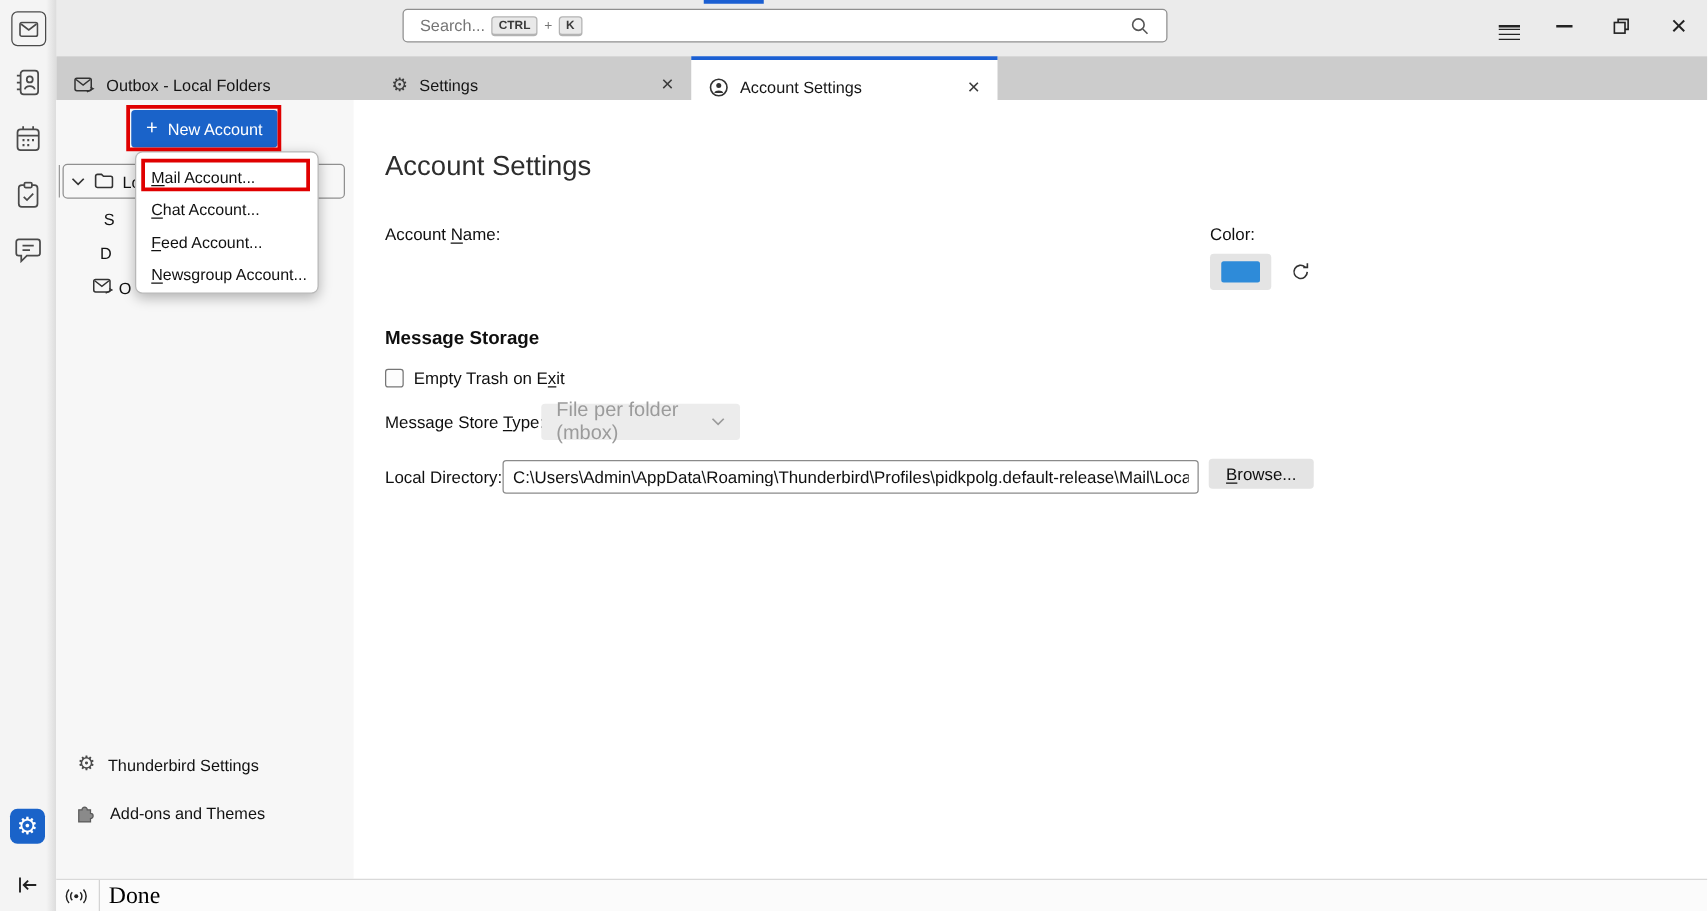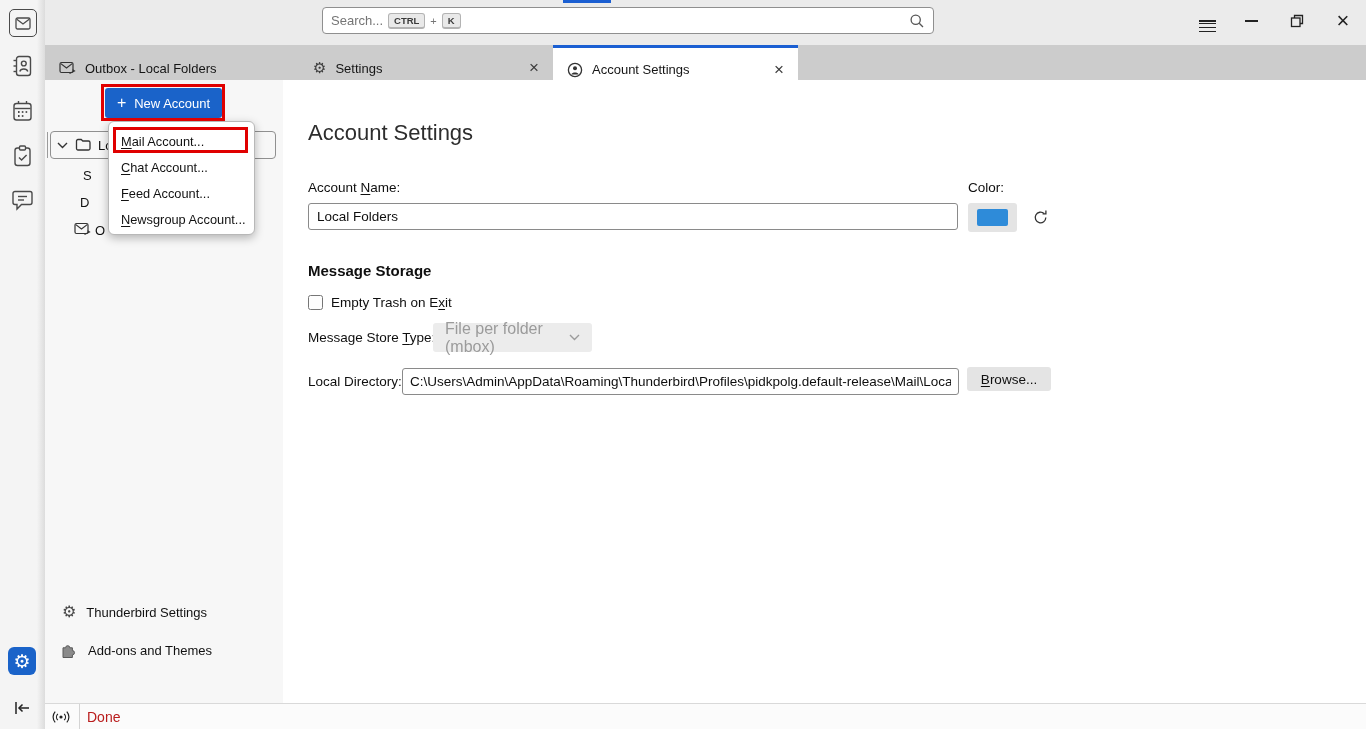--- a/index.html
+++ b/index.html
@@ -3,21 +3,21 @@
 <meta charset="utf-8">
 <style>
   html,body{margin:0;padding:0;}
   .app{position:relative;width:1366px;height:729px;overflow:hidden;background:#fff;
        font-family:"Liberation Sans","DejaVu Sans",sans-serif;color:#0f0f0f;}
   .abs{position:absolute;box-sizing:border-box;}
   
   .titlebar{left:0;top:0;width:1366px;height:45px;background:#ebebeb;}
   .accent-line{left:563px;top:0;width:48px;height:3px;background:#1b5fd2;}
   .searchbar{left:322px;top:7px;width:612px;height:27px;background:#fff;border:1px solid #8f8f8f;
-             border-radius:4px;display:flex;align-items:center;padding:0 8px;gap:5px;}
+             border-radius:4px;display:flex;align-items:center;padding:0 13px;gap:5px;}
   .search-ph{color:#757575;font-size:13px;}
   .keybadge{background:#e9e9e9;border:1px solid #b3b3b3;border-bottom-width:2px;border-radius:3px;
             font-size:9.5px;font-weight:bold;color:#3a3a3a;padding:1px 5px;line-height:11px;}
   .search-plus{color:#757575;font-size:11px;}
   .search-mag{margin-left:auto;display:flex;}
   .winbtn{width:32px;height:32px;display:flex;align-items:center;justify-content:center;}
   .hamburger div{width:17px;height:1.6px;background:#222;margin:2.4px 0;}
   .min-line{width:13px;height:1.6px;background:#222;}
   .close-x::before{content:"\00D7";font-size:22px;color:#222;font-weight:300;}
   
@@ -251,21 +251,20 @@
           <path d="M3 6.8h2.6a2.1 2.1 0 1 1 4.2 0h2.6v2.8a2.1 2.1 0 1 1 0 4.2v2.7H3z"></path>
         </svg>
     </span>
     <span>Add-ons and Themes</span>
   </div>
 
   <div class="abs main">
     <div class="abs h1" style="left:25px;top:40px;">Account Settings</div>
 
     <div class="abs lbl" style="left:25px;top:100px;"><span>Account </span><span class="akey">N</span><span>ame:</span></div>
-    <input class="abs field" style="left: 25px; top: 123px; width: 650px; height: 27px;" value="Local Folders">
 
     <div class="abs lbl" style="left:685px;top:100px;">Color:</div>
     <button class="abs btn-gray" style="left:685px;top:123px;width:49px;height:29px;">
       <span style="display:block;width:31px;height:17px;border-radius:2px;background:#2e8bd9;"></span>
     </button>
     <span class="abs" style="left:749px;top:129px;">
       <svg width="17" height="17" viewBox="0 0 17 17" fill="none" stroke="#333" stroke-width="1.3">
           <path d="M13.8 8.5a5.3 5.3 0 1 1-1.7-3.9"></path>
           <path d="M13.9 1.6v3.3h-3.3"></path>
         </svg>
@@ -315,16 +314,16 @@
     <span style="margin:0 8px 0 6px;">
       <svg width="20" height="16" viewBox="0 0 20 16" fill="none" stroke="#222" stroke-width="1.2">
           <circle cx="10" cy="8" r="1.6" fill="#222" stroke="none"></circle>
           <path d="M6.8 4.8a4.6 4.6 0 0 0 0 6.4"></path>
           <path d="M4.2 2.6a8 8 0 0 0 0 10.8"></path>
           <path d="M13.2 4.8a4.6 4.6 0 0 1 0 6.4"></path>
           <path d="M15.8 2.6a8 8 0 0 1 0 10.8"></path>
         </svg>
     </span>
     <span class="status-sep"></span>
-    <span style="margin-left:7px;font-size:14px;color:#b91c1c;">Done</span>
+    <span style="margin-left:7px;font-size:19px;color:#000000;font-family:Liberation Serif, serif;">Done</span>
   </div>
 
 </div>
 
 </body></html>

